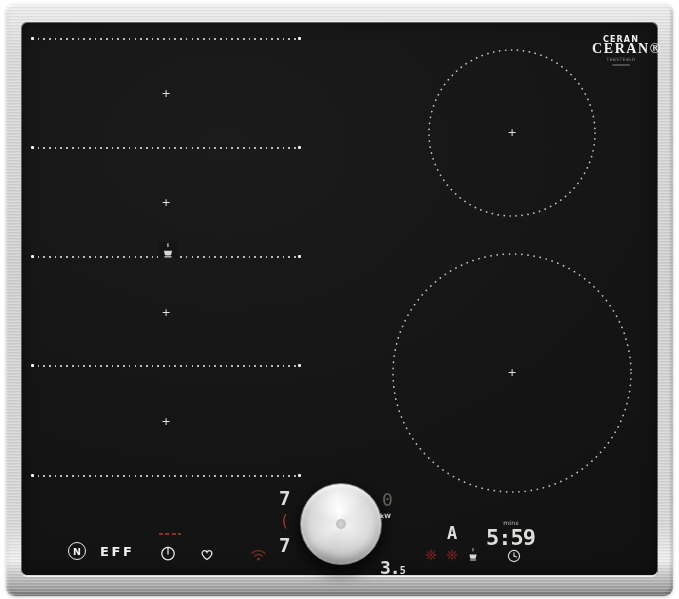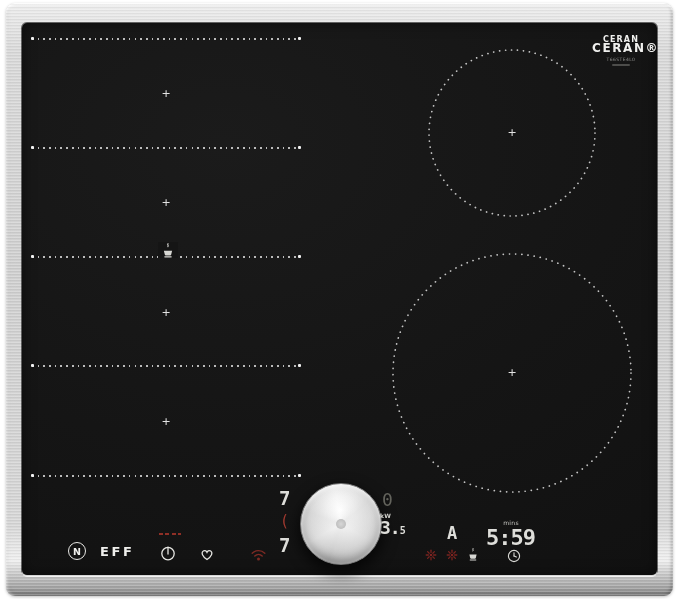--- a/index.html
+++ b/index.html
@@ -29,39 +29,39 @@
   .fline::before{left:-1px;} .fline::after{right:-1px;}
 
   .plus{position:absolute;width:12px;text-align:center;color:#e3e3e3;
        font-size:11px;line-height:11px;font-weight:400;}
 
   .zone-svg{position:absolute;}
 
   
   .schott{position:absolute;left:570px;top:12px;width:58px;text-align:center;color:#f0f0ee;}
   .schott .l1{font-size:8px;font-weight:bold;letter-spacing:1.1px;line-height:9px;}
-  .schott .l2{font-size:12px;font-weight:bold;letter-spacing:1.6px;line-height:9px;}
+  .schott .l2{font-size:14px;font-weight:bold;letter-spacing:1.6px;line-height:9px;font-family:Liberation Serif, serif;}
   .schott .model{margin-top:4px;font-size:4.5px;letter-spacing:.4px;color:#8f8f8d;line-height:5px;}
   .schott .bar{margin:1.5px auto 0;width:18px;height:2px;background:#4c4c4a;border-radius:1px;}
 
   .neff{position:absolute;left:46px;top:519px;display:flex;align-items:center;color:#efefec;}
   .neff .ncirc{width:16px;height:16px;border:1.7px solid #e9e9e6;border-radius:50%;
        display:flex;align-items:center;justify-content:center;font-size:9.5px;font-weight:bold;}
   .neff .rest{margin-left:14px;font-size:13px;font-weight:bold;letter-spacing:2.6px;text-align:right;}
 
   
   .seg{position:absolute;font-family:"DejaVu Sans Mono", monospace;color:#dededa;
        font-weight:bold;letter-spacing:-1px;}
   .seg.dim{color:#63635c;font-weight:normal;}
   .seg.red{color:#a03a30;font-weight:normal;}
   .tiny{position:absolute;color:#c9c9c4;font-size:6px;letter-spacing:.3px;}
 
   .kwblock{position:absolute;left:358px;top:490px;color:#dededa;}
   .kwblock .unit{font-size:6px;font-weight:bold;letter-spacing:.2px;line-height:6px;color:#cfcfca;}
-  .kwblock .val{font-family:"DejaVu Sans Mono", monospace;font-weight:bold;font-size:18px;line-height:18px;letter-spacing:-1px;}
+  .kwblock .val{font-family:"DejaVu Sans Mono", monospace;font-weight:bold;font-size:18px;line-height:18px;letter-spacing:-1px;margin-top:40px;}
   .kwblock .val .sub{font-size:10px;}
 
   
   .knob{position:absolute;left:278px;top:460px;width:80px;height:80px;border-radius:50%;
        background:radial-gradient(circle at 50% 32%,#ffffff 0%,#f4f4f4 20%,#dedede 45%,#c2c2c2 72%,#a3a3a3 92%,#8f8f8f 100%);
        border:1px solid #787878;
        box-shadow:0 6px 14px 2px rgba(0,0,0,.65), inset 0 2px 4px rgba(255,255,255,.95), inset 0 -5px 9px rgba(0,0,0,.28);}
   .knob::before{content:"";position:absolute;inset:0;border-radius:50%;opacity:.45;
        background:conic-gradient(from 200deg,rgba(255,255,255,0) 0deg,rgba(255,255,255,.5) 40deg,rgba(0,0,0,.08) 90deg,
                   rgba(255,255,255,.25) 150deg,rgba(0,0,0,.1) 210deg,rgba(255,255,255,.35) 280deg,rgba(255,255,255,0) 360deg);}

